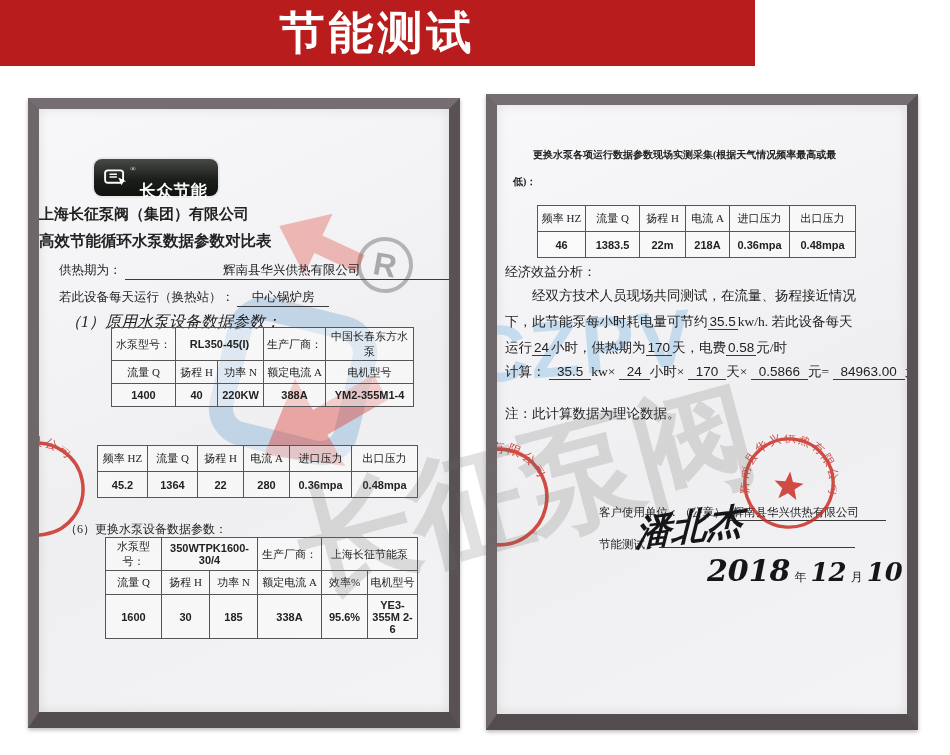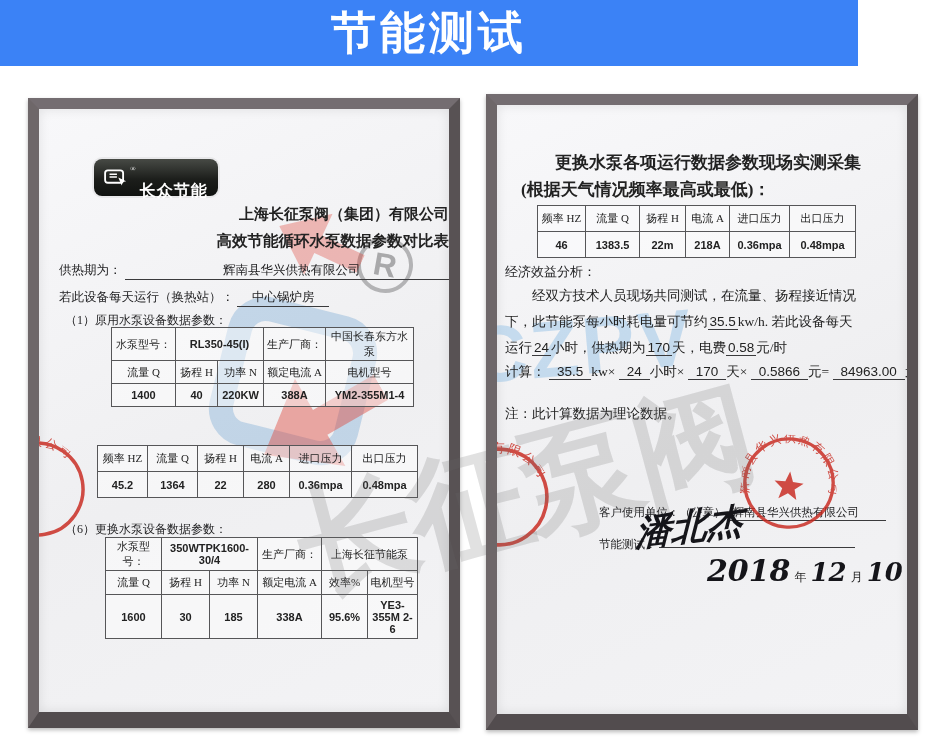--- a/index.html
+++ b/index.html
@@ -4,41 +4,41 @@
 <style>
   * { box-sizing: border-box; }
   html,body { margin:0; padding:0; }
   body {
     width:950px; height:755px; position:relative; overflow:hidden;
     background:#ffffff;
     font-family:"Liberation Serif","DejaVu Serif",serif;
     color:#222;
   }
   .banner {
-    position:absolute; left:0; top:0; width:858px; height:66px;
-    background:#3b82f6; display:flex; align-items:center; justify-content:center;
+    position:absolute; left:0; top:0; width:755px; height:66px;
+    background:#b91c1c; display:flex; align-items:center; justify-content:center;
   }
   .banner-title {
     color:#fff; font-size:45px; font-weight:bold; letter-spacing:4px;
     font-family:"Liberation Sans","DejaVu Sans",sans-serif;
   }
   .frame {
     position:absolute; border-style:solid;
     border-width:11px 11px 16px 11px;
     border-color:#746d71 #585254 #524c4e #6e6769;
     box-shadow:0 2px 4px rgba(0,0,0,.28), inset 0 0 0 1px rgba(255,255,255,.28);
     background:#f1f1f3;
   }
   .paper {
     position:absolute; inset:0; overflow:hidden;
     background:linear-gradient(155deg,#f8f8fa 0%,#efeff1 55%,#f3f3f5 100%);
     box-shadow:inset 0 0 12px rgba(0,0,0,.10);
   }
   .abs { position:absolute; }
-  .ctr { left:0; right:0; text-align:right; }
+  .ctr { left:0; right:0; text-align:left; }
   .b { font-weight:bold; }
   .doc-line { font-size:12.5px; color:#1d1d1f; white-space:nowrap; }
   .u { display:inline-block; border-bottom:1px solid #3a3a3c; text-align:center; }
   .uv { border-bottom:1px solid #3a3a3c; padding:0 2px; }
   table { border-collapse:collapse; table-layout:fixed; background:rgba(255,255,255,.45); }
   td {
     border:1px solid #565658; text-align:center; padding:1px 2px;
     font-size:11px; color:#222; overflow:hidden;
   }
   .num { font-family:"Liberation Sans","DejaVu Sans",sans-serif; }
@@ -126,21 +126,21 @@
 
     <div class="abs doc-line z1" style="left:20px; top:153px;">
       <span>供热期为：</span>
       <span class="u" style="width:334px;">辉南县华兴供热有限公司</span>
     </div>
     <div class="abs doc-line z1" style="left:20px; top:180px;">
       <span>若此设备每天运行（换热站）：</span>
       <span class="u" style="width:92px;">中心锅炉房</span>
     </div>
 
-    <div class="abs doc-line z1" style="left:26px; top:203px; font-size:12px;">（1）原用水泵设备数据参数：</div>
+    <div class="abs doc-line z1" style="left:26px; top:203px; font-size:16px;font-style:italic;">（1）原用水泵设备数据参数：</div>
 
     <table class="abs z1 t1" style="left:72px; top:218px; width:302px;">
       <colgroup>
           <col style="width:64px">
           <col style="width:42px">
           <col style="width:46px">
           <col style="width:62px">
           <col style="width:88px">
         </colgroup>
       <tbody>
@@ -240,21 +240,21 @@
   <div class="paper">
 
     <div class="abs wm wm-czpv" style="left:-28px; top:196px;">CZPV</div>
 
     <svg class="abs stamp-svg z2" style="left:-50px; top:340px; transform:rotate(-35deg);" width="104" height="104" viewBox="0 0 100 100">
       <circle cx="50" cy="50" r="46" fill="none" stroke="#c8281e" stroke-width="3.5"></circle>
       <path id="arcB" d="M 9.6 64.7 A 43 43 0 1 1 90.4 64.7" fill="none"></path>
       <text font-size="12.5" fill="#c8281e" letter-spacing="2"><textPath href="#arcB">辉南县华兴供热有限公司</textPath></text>
     </svg>
 
-    <p class="abs b z1" style="left:16px; top:36px; width:346px; font-size:17px; line-height:27px; text-indent:2em; margin:8px;">更换水泵各项运行数据参数现场实测采集(根据天气情况频率最高或最低)：</p>
+    <p class="abs b z1" style="left:16px; top:36px; width:346px; font-size:10px; line-height:27px; text-indent:2em; margin:0;">更换水泵各项运行数据参数现场实测采集(根据天气情况频率最高或最低)：</p>
 
     <table class="abs z1 t2" style="left:40px; top:100px; width:318px;">
       <colgroup>
           <col style="width:48px">
           <col style="width:54px">
           <col style="width:46px">
           <col style="width:44px">
           <col style="width:60px">
           <col style="width:66px">
         </colgroup>

